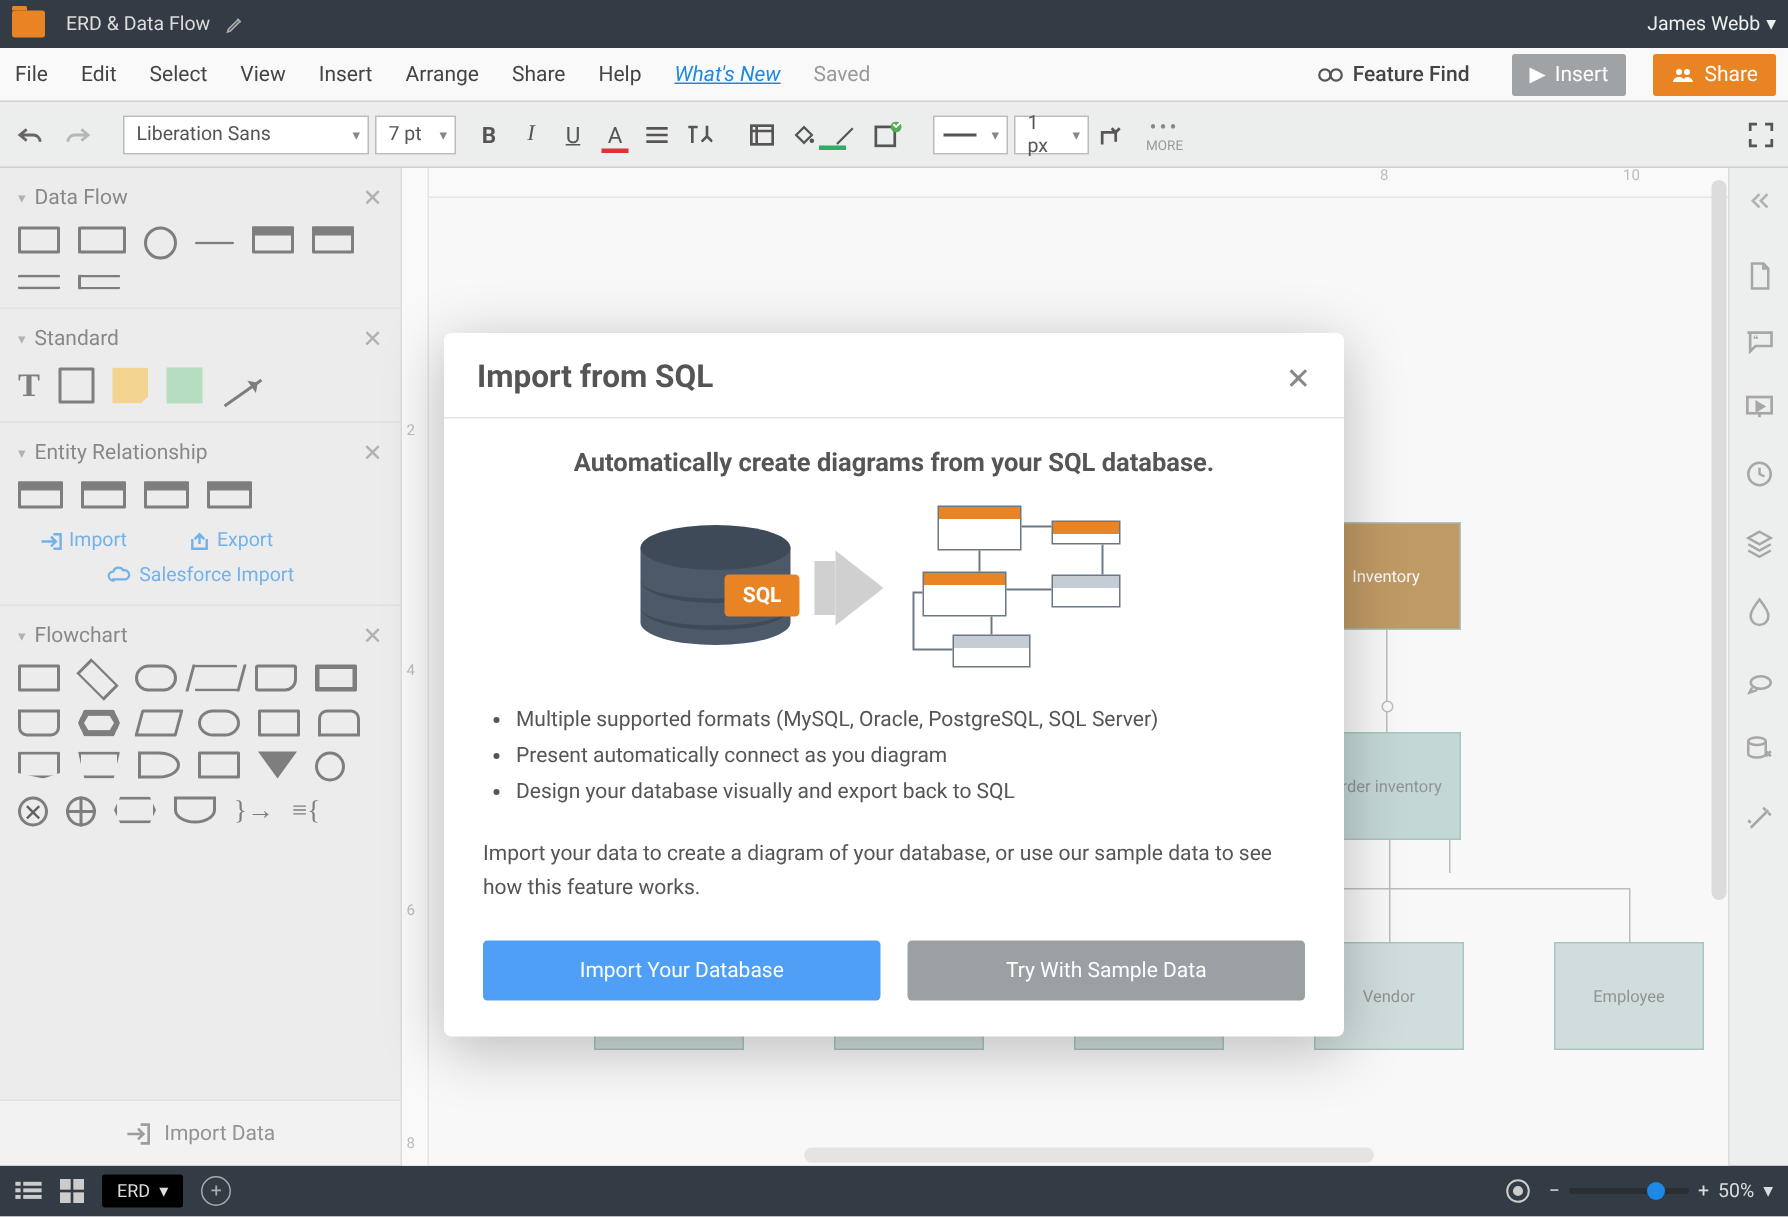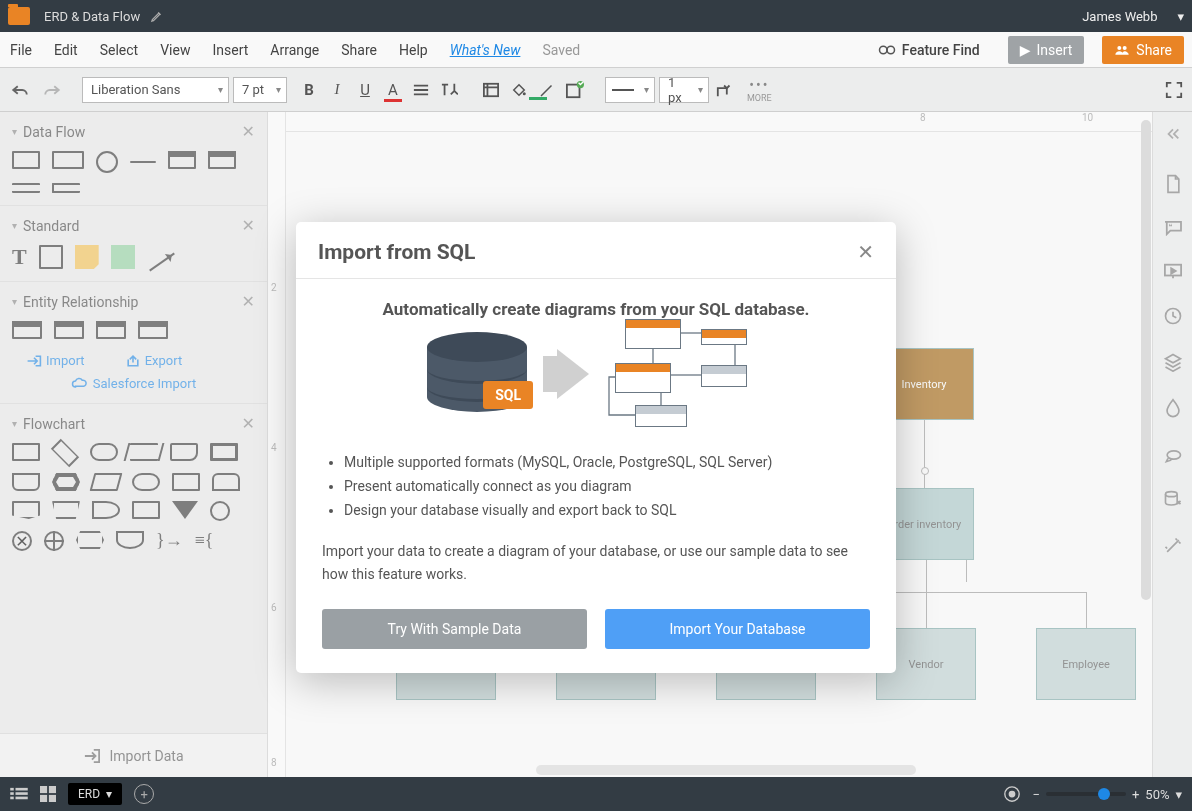--- a/index.html
+++ b/index.html
@@ -3,21 +3,21 @@
 <meta charset="utf-8">
 <style>
   * { box-sizing: border-box; margin: 0; padding: 0; font-family: -apple-system, BlinkMacSystemFont, "Segoe UI", Roboto, sans-serif; }
   html, body { width: 1192px; height: 811px; overflow: hidden; background: #e9e9e9; }
   .topbar { height: 32px; background: #333c44; color: #e0e0e0; display: flex; align-items: center; padding: 0 8px; font-size: 13px; }
   .folder-icon { width: 22px; height: 18px; background: #e98425; border-radius: 2px; margin-right: 14px; position: relative; }
   .folder-icon::before { content:""; position:absolute; top:-3px; left:0; width:10px; height:3px; background:#e98425; border-radius:1px 1px 0 0;}
   .topbar .title { color: #dcdcdc; }
   .topbar .pencil { margin-left: 10px; color: #aaa; }
   .topbar .spacer { flex: 1; }
-  .topbar .user { color: #eee; display:flex; align-items:center; gap:20px; }
+  .topbar .user { color: #eee; display:flex; align-items:center; gap:4px; }
   .menubar { height: 36px; background: #f9f9f9; border-bottom: 1px solid #d0d0d0; display: flex; align-items: center; padding: 0 8px; font-size: 14px; gap: 18px; color:#444; }
   .menubar .item { cursor: pointer; padding: 4px 2px; }
   .menubar .link { color: #1e88e5; text-decoration: underline; font-style: italic; }
   .menubar .muted { color: #999; }
   .menubar .spacer { flex: 1; }
   .ff { display:flex; align-items:center; gap:6px; color:#444; font-weight:500; margin-right:10px;}
   .btn { height: 28px; border-radius: 2px; display: inline-flex; align-items: center; gap: 6px; padding: 0 12px; font-size: 14px; cursor: pointer; border:none; }
   .btn-grey { background: #9fa3a6; color: #fff; }
   .btn-orange { background: #e98425; color: #fff; }
   .toolbar2 { height: 44px; background: #eceded; border-bottom: 1px solid #cfcfcf; display:flex; align-items:center; padding:0 6px; gap:4px;}
@@ -64,27 +64,27 @@
   .slider{width:80px;height:4px;background:#2a2f34;border-radius:2px;position:relative;}
   .slider::after{content:"";position:absolute;left:52px;top:-4px;width:12px;height:12px;background:#1e88e5;border-radius:50%;}
   .bottom-tab{background:#000;padding:4px 10px;border-radius:2px;display:inline-flex;align-items:center;gap:6px;font-size:12px;}
   .circ-plus{width:20px;height:20px;border:1.5px solid #aaa;border-radius:50%;display:inline-flex;align-items:center;justify-content:center;font-size:13px;color:#aaa;} 
   .dimmer{position:absolute;inset:0;background:rgba(240,240,240,0.4);pointer-events:none;}
   .modal{position:absolute;top:110px;left:296px;width:600px;background:#fff;border-radius:5px;box-shadow:0 8px 40px rgba(0,0,0,0.25);}
   .modal-head{padding:18px 22px 14px;border-bottom:1px solid #e5e5e5;display:flex;align-items:center;}
   .modal-head h2{font-size:21px;color:#555;font-weight:700;}
   .modal-head .close{margin-left:auto;color:#888;font-size:20px;cursor:pointer;}
   .modal-body{padding:20px 26px 24px;color:#555;font-size:14px;}
-  .modal-body h3{text-align:center;font-size:17px;color:#555;}
+  .modal-body h3{text-align:center;font-size:17px;color:#555;margin-bottom:18px;}
   .illus{display:flex;align-items:center;justify-content:center;gap:16px;margin-bottom:22px;}
   .db-cyl{width:100px;height:85px;position:relative;}
   .cyl-top{width:100px;height:30px;background:#3e4a58;border-radius:50px/15px;position:absolute;top:0;}
   .cyl-body{width:100px;height:65px;background:#4c5968;position:absolute;top:15px;border-radius:0 0 50px 50px/0 0 15px 15px;}
   .cyl-ring{position:absolute;left:0;width:100px;height:30px;border-radius:50px/15px;border-bottom:3px solid #3e4a58;}
-  .sql-badge{position:absolute;bottom:8px;right:-6px;background:#e98425;color:#fff;font-weight:700;font-size:14px;padding:6px 12px;border-radius:3px;}
+  .sql-badge{position:absolute;bottom:24px;right:-6px;background:#e98425;color:#fff;font-weight:700;font-size:14px;padding:6px 12px;border-radius:3px;}
   .big-arrow{width:0;height:0;border-top:25px solid transparent;border-bottom:25px solid transparent;border-left:32px solid #d0d0d0;}
   .mini-erd{width:160px;height:110px;position:relative;}
   .mini-box{position:absolute;border:1.5px solid #6b7884;background:#fff;}
   .mini-box .hdr{height:8px;background:#e98425;}
   .mini-box.gr .hdr{background:#c5ccd3;}
   .modal ul{margin:0 0 18px 22px;line-height:1.7;}
   .modal-foot{display:flex;gap:18px;padding:0 26px 24px;}
   .mbtn{flex:1;height:40px;border:none;border-radius:3px;font-size:14px;cursor:pointer;color:#fff;}
   .mbtn.grey{background:#9aa0a4;}
   .mbtn.blue{background:#4f9ff6;}
@@ -154,21 +154,21 @@
       <svg width="18" height="14" viewBox="0 0 24 18" fill="none" stroke="#666" stroke-width="2.5">
         <path d="M9 4L3 9l6 5M3 9h12a6 6 0 016 6"></path>
       </svg>
     </span>
   <span class="icon-btn" style="opacity:.4">
       <svg width="18" height="14" viewBox="0 0 24 18" fill="none" stroke="#666" stroke-width="2.5">
         <path d="M15 4l6 5-6 5M21 9H9a6 6 0 00-6 6"></path>
       </svg>
     </span>
   <div style="width:8px"></div>
-  <div class="select" style="width:147px">
+  <div class="select" style="width:164px">
       <span>Liberation Sans</span>
     </div>
   <div class="select" style="width:54px">
       <span>7 pt</span>
     </div>
   <div class="fmt-group">
     <span class="fmt-btn" style="font-weight:700">B</span>
     <span class="fmt-btn" style="font-style:italic;font-family:serif">I</span>
     <span class="fmt-btn" style="text-decoration:underline">U</span>
     <span class="fmt-btn" style="position:relative">A<span style="position:absolute;bottom:0;left:3px;right:3px;height:3px;background:#d33"></span></span>
@@ -525,22 +525,22 @@
         </div>
       </div>
       <ul>
         <li>Multiple supported formats (MySQL, Oracle, PostgreSQL, SQL Server)</li>
         <li>Present automatically connect as you diagram</li>
         <li>Design your database visually and export back to SQL</li>
       </ul>
       <p style="line-height:1.6">Import your data to create a diagram of your database, or use our sample data to see how this feature works.</p>
     </div>
     <div class="modal-foot">
+      <button class="mbtn blue"><span>Import Your Database</span></button>
       <button class="mbtn grey"><span>Try With Sample Data</span></button>
-      <button class="mbtn blue"><span>Import Your Database</span></button>
     </div>
   </div>
 </div>
 
 <div class="bottombar">
   <span>
       <svg width="18" height="14" viewBox="0 0 20 16" fill="#ccc">
         <rect x="0" y="1" width="4" height="3"></rect>
         <rect x="6" y="1" width="14" height="3"></rect>
         <rect x="0" y="6" width="4" height="3"></rect>

